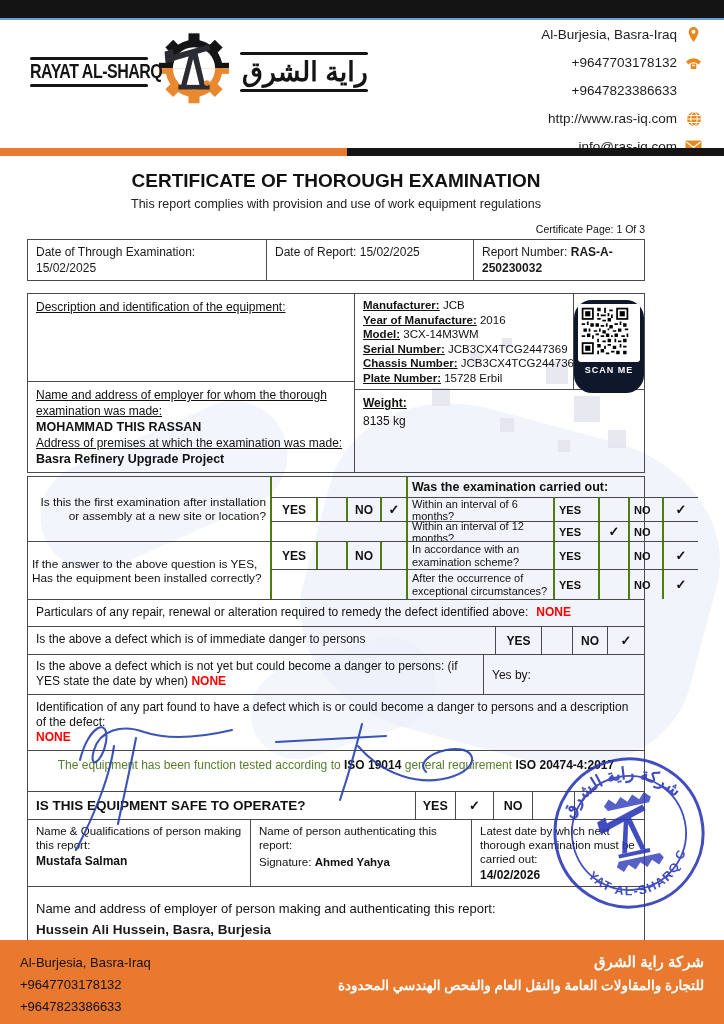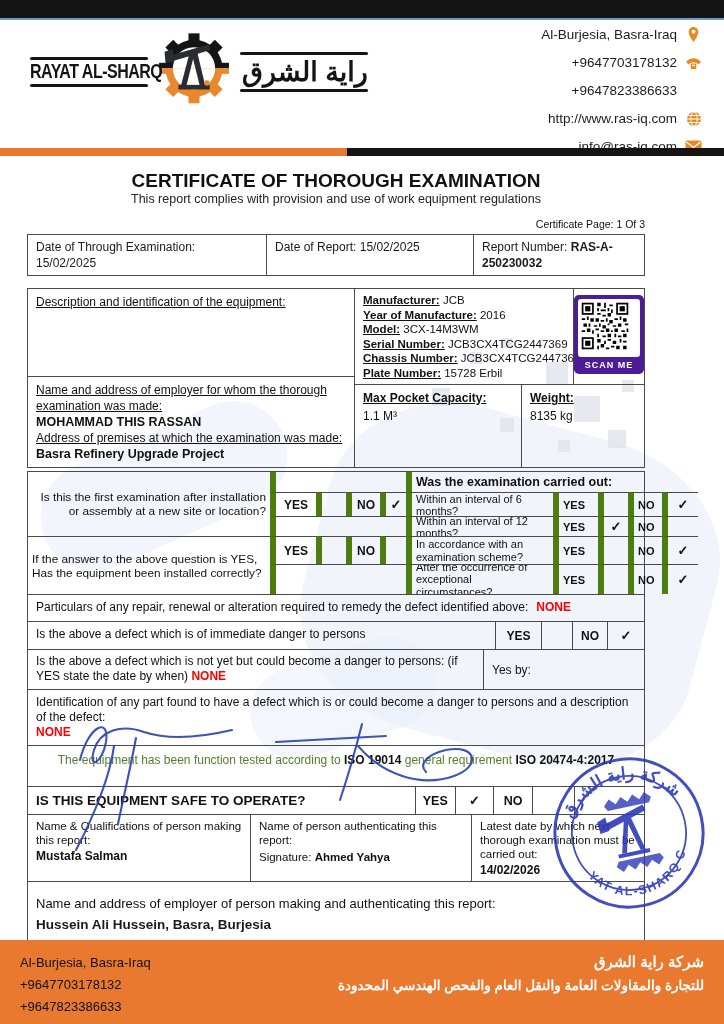--- a/index.html
+++ b/index.html
@@ -25,21 +25,21 @@
   .c-ico{width:17px;height:17px;display:flex;align-items:center;justify-content:center;}
   
   .wm{position:absolute;z-index:0;}
   .wm-blob1{left:310px;top:420px;width:400px;height:330px;background:#e3eaf6;opacity:.5;border-radius:34%;transform:rotate(15deg);}
   .wm-blob2{left:34px;top:432px;width:260px;height:108px;background:#e7edf8;opacity:.55;border-radius:54px;transform:rotate(-24deg);}
   .wm-blob3{left:248px;top:652px;width:190px;height:92px;background:#eaf0f9;opacity:.55;border-radius:46px;transform:rotate(-18deg);}
   .px{position:absolute;background:#e2e2ec;opacity:.8;z-index:0;}
   
   .main{position:absolute;left:27px;top:160px;width:618px;z-index:1;}
   .title{margin-top:10px;text-align:center;font-size:19px;font-weight:bold;color:#111;}
-  .subtitle{text-align:center;font-size:12.5px;color:#222;}
+  .subtitle{margin-top:5px;text-align:center;font-size:12.5px;color:#222;}
   .certpage{margin-top:12px;text-align:right;font-size:10.5px;color:#111;}
   .bd{border:1.5px solid #4a4a4a;}
   .dates{margin-top:4px;display:flex;font-size:12px;}
   .dates .dc{padding:4px 8px;line-height:16px;}
   .dates .d1{width:222px;border-right:1px solid #4a4a4a;}
   .dates .d2{width:190px;border-right:1px solid #4a4a4a;}
   .dates .d3{flex:1;}
   
   .equip{margin-top:12px;display:flex;}
   .eq-left{width:342px;border-right:1.5px solid #4a4a4a;display:flex;flex-direction:column;}
@@ -47,32 +47,32 @@
   .eq-emp{flex:1;padding:5px 8px;}
   .lbl{font-size:12px;color:#111;text-decoration:underline;line-height:16px;}
   .val{font-size:12.5px;font-weight:bold;color:#111;line-height:16px;margin-top:6px;}
   .val2{font-size:12.5px;font-weight:bold;color:#111;line-height:16px;}
   .eq-right{flex:1;display:flex;flex-direction:column;}
   .eq-specs-row{height:95px;border-bottom:1.5px solid #4a4a4a;display:flex;}
   .specs{width:202px;border-right:1.5px solid #4a4a4a;padding:4px 8px;}
   .spec-line{font-size:11.5px;line-height:14.6px;color:#111;white-space:nowrap;}
   .spec-line b{text-decoration:underline;}
   .qr-cell{flex:1;display:flex;align-items:flex-start;justify-content:center;padding-top:6px;}
-  .qr-frame{background:#4c1d95;border-radius:5px;padding:4px 4px 2px 4px;width:62px;}
+  .qr-frame{background:#0f172a;border-radius:18px;padding:4px 4px 16px 4px;width:62px;}
   .qr-white{background:#fff;border-radius:3px;padding:2px;}
   .qr-caption{color:#fff;font-size:9px;font-weight:bold;text-align:center;letter-spacing:1px;padding:3px 0 2px 0;}
   .eq-cap-row{flex:1;display:flex;}
   .cap-cell{width:150px;border-right:1.5px solid #4a4a4a;padding:5px 8px;}
   .wt-cell{flex:1;padding:5px 8px;}
   .cap-lbl{font-size:12px;font-weight:bold;text-decoration:underline;color:#111;line-height:16px;}
   .cap-val{font-size:12px;color:#111;line-height:16px;margin-top:2px;}
   
   .examwrap{margin-top:3px;}
   .examgrid{display:grid;grid-template-columns:242px 46px 30px 34px 26px 147px 45px 30px 34px 36px;grid-template-rows:20px 24px 20px 28px 30px;}
-  .gc{border-left:6px solid #4d7c0f;border-top:1px solid #4a4a4a;display:flex;align-items:center;font-size:11px;color:#111;padding:1px 4px;overflow:hidden;}
+  .gc{border-left:2px solid #4d7c0f;border-top:1px solid #4a4a4a;display:flex;align-items:center;font-size:11px;color:#111;padding:1px 4px;overflow:hidden;}
   .gc.no-l{border-left:none;}
   .gc.no-t{border-top:none;}
   .gc.ctr{justify-content:center;padding:1px 1px;}
   .gc.bold{font-weight:bold;}
   .qtext{font-size:11.8px;line-height:14px;align-items:center;}
   .chk{font-size:13px;font-weight:bold;}
   
   .trow{display:flex;border-top:1px solid #4a4a4a;font-size:12px;color:#111;align-items:stretch;}
   .tr-text{flex:1;padding:5px 8px;line-height:15px;display:flex;align-items:flex-start;flex-wrap:wrap;gap:0 8px;}
   .red{color:#ff0000;font-weight:bold;}
@@ -295,24 +295,20 @@
                       <rect x="3" y="23" width="3" height="3"></rect>
                     <path d="M10 1h2v2h-2z M14 1h1v3h-1z M17 2h2v1h-2z M10 4h1v2h-1z M12 5h3v1h-3z M16 4h1v2h-1z M18 5h1v2h-1z M10 7h2v1h-2z M13 8h2v1h-2z M16 7h2v2h-2z M1 10h2v1h-2z M4 9h1v2h-1z M6 10h2v2h-2z M9 10h2v2h-2z M12 11h2v1h-2z M15 10h1v2h-1z M17 11h2v2h-2z M20 10h2v1h-2z M23 9h1v2h-1z M25 10h2v2h-2z M2 13h2v2h-2z M5 13h1v2h-1z M8 14h2v1h-2z M11 13h1v2h-1z M13 14h2v2h-2z M16 13h1v1h-1z M19 14h2v1h-2z M22 13h2v2h-2z M26 13h2v1h-2z M1 17h2v1h-2z M4 16h2v2h-2z M7 17h1v2h-1z M9 16h2v1h-2z M12 17h2v1h-2z M15 16h2v2h-2z M18 17h1v1h-1z M20 16h2v2h-2z M24 17h2v1h-2z M27 16h1v2h-1z M10 19h1v2h-1z M13 20h2v1h-2z M16 19h2v2h-2z M20 19h1v2h-1z M22 20h2v1h-2z M25 19h2v2h-2z M10 22h2v2h-2z M14 23h1v2h-1z M16 22h2v1h-2z M19 23h2v2h-2z M23 22h1v2h-1z M25 23h2v1h-2z M10 26h1v2h-1z M12 25h2v2h-2z M15 27h2v1h-2z M18 26h2v1h-2z M21 26h2v2h-2z M25 26h2v2h-2z"></path>
                   </g>
                 </svg>
               </div>
               <div class="qr-caption">SCAN ME</div>
             </div>
           </div>
         </div>
         <div class="eq-cap-row">
-          <div class="cap-cell">
-            <div class="cap-lbl">Max Pocket Capacity:</div>
-            <div class="cap-val">1.1 M³</div>
-          </div>
           <div class="wt-cell">
             <div class="cap-lbl">Weight:</div>
             <div class="cap-val">8135 kg</div>
           </div>
         </div>
       </div>
     </div>
 
     <div class="examwrap bd">
       <div class="examgrid">

